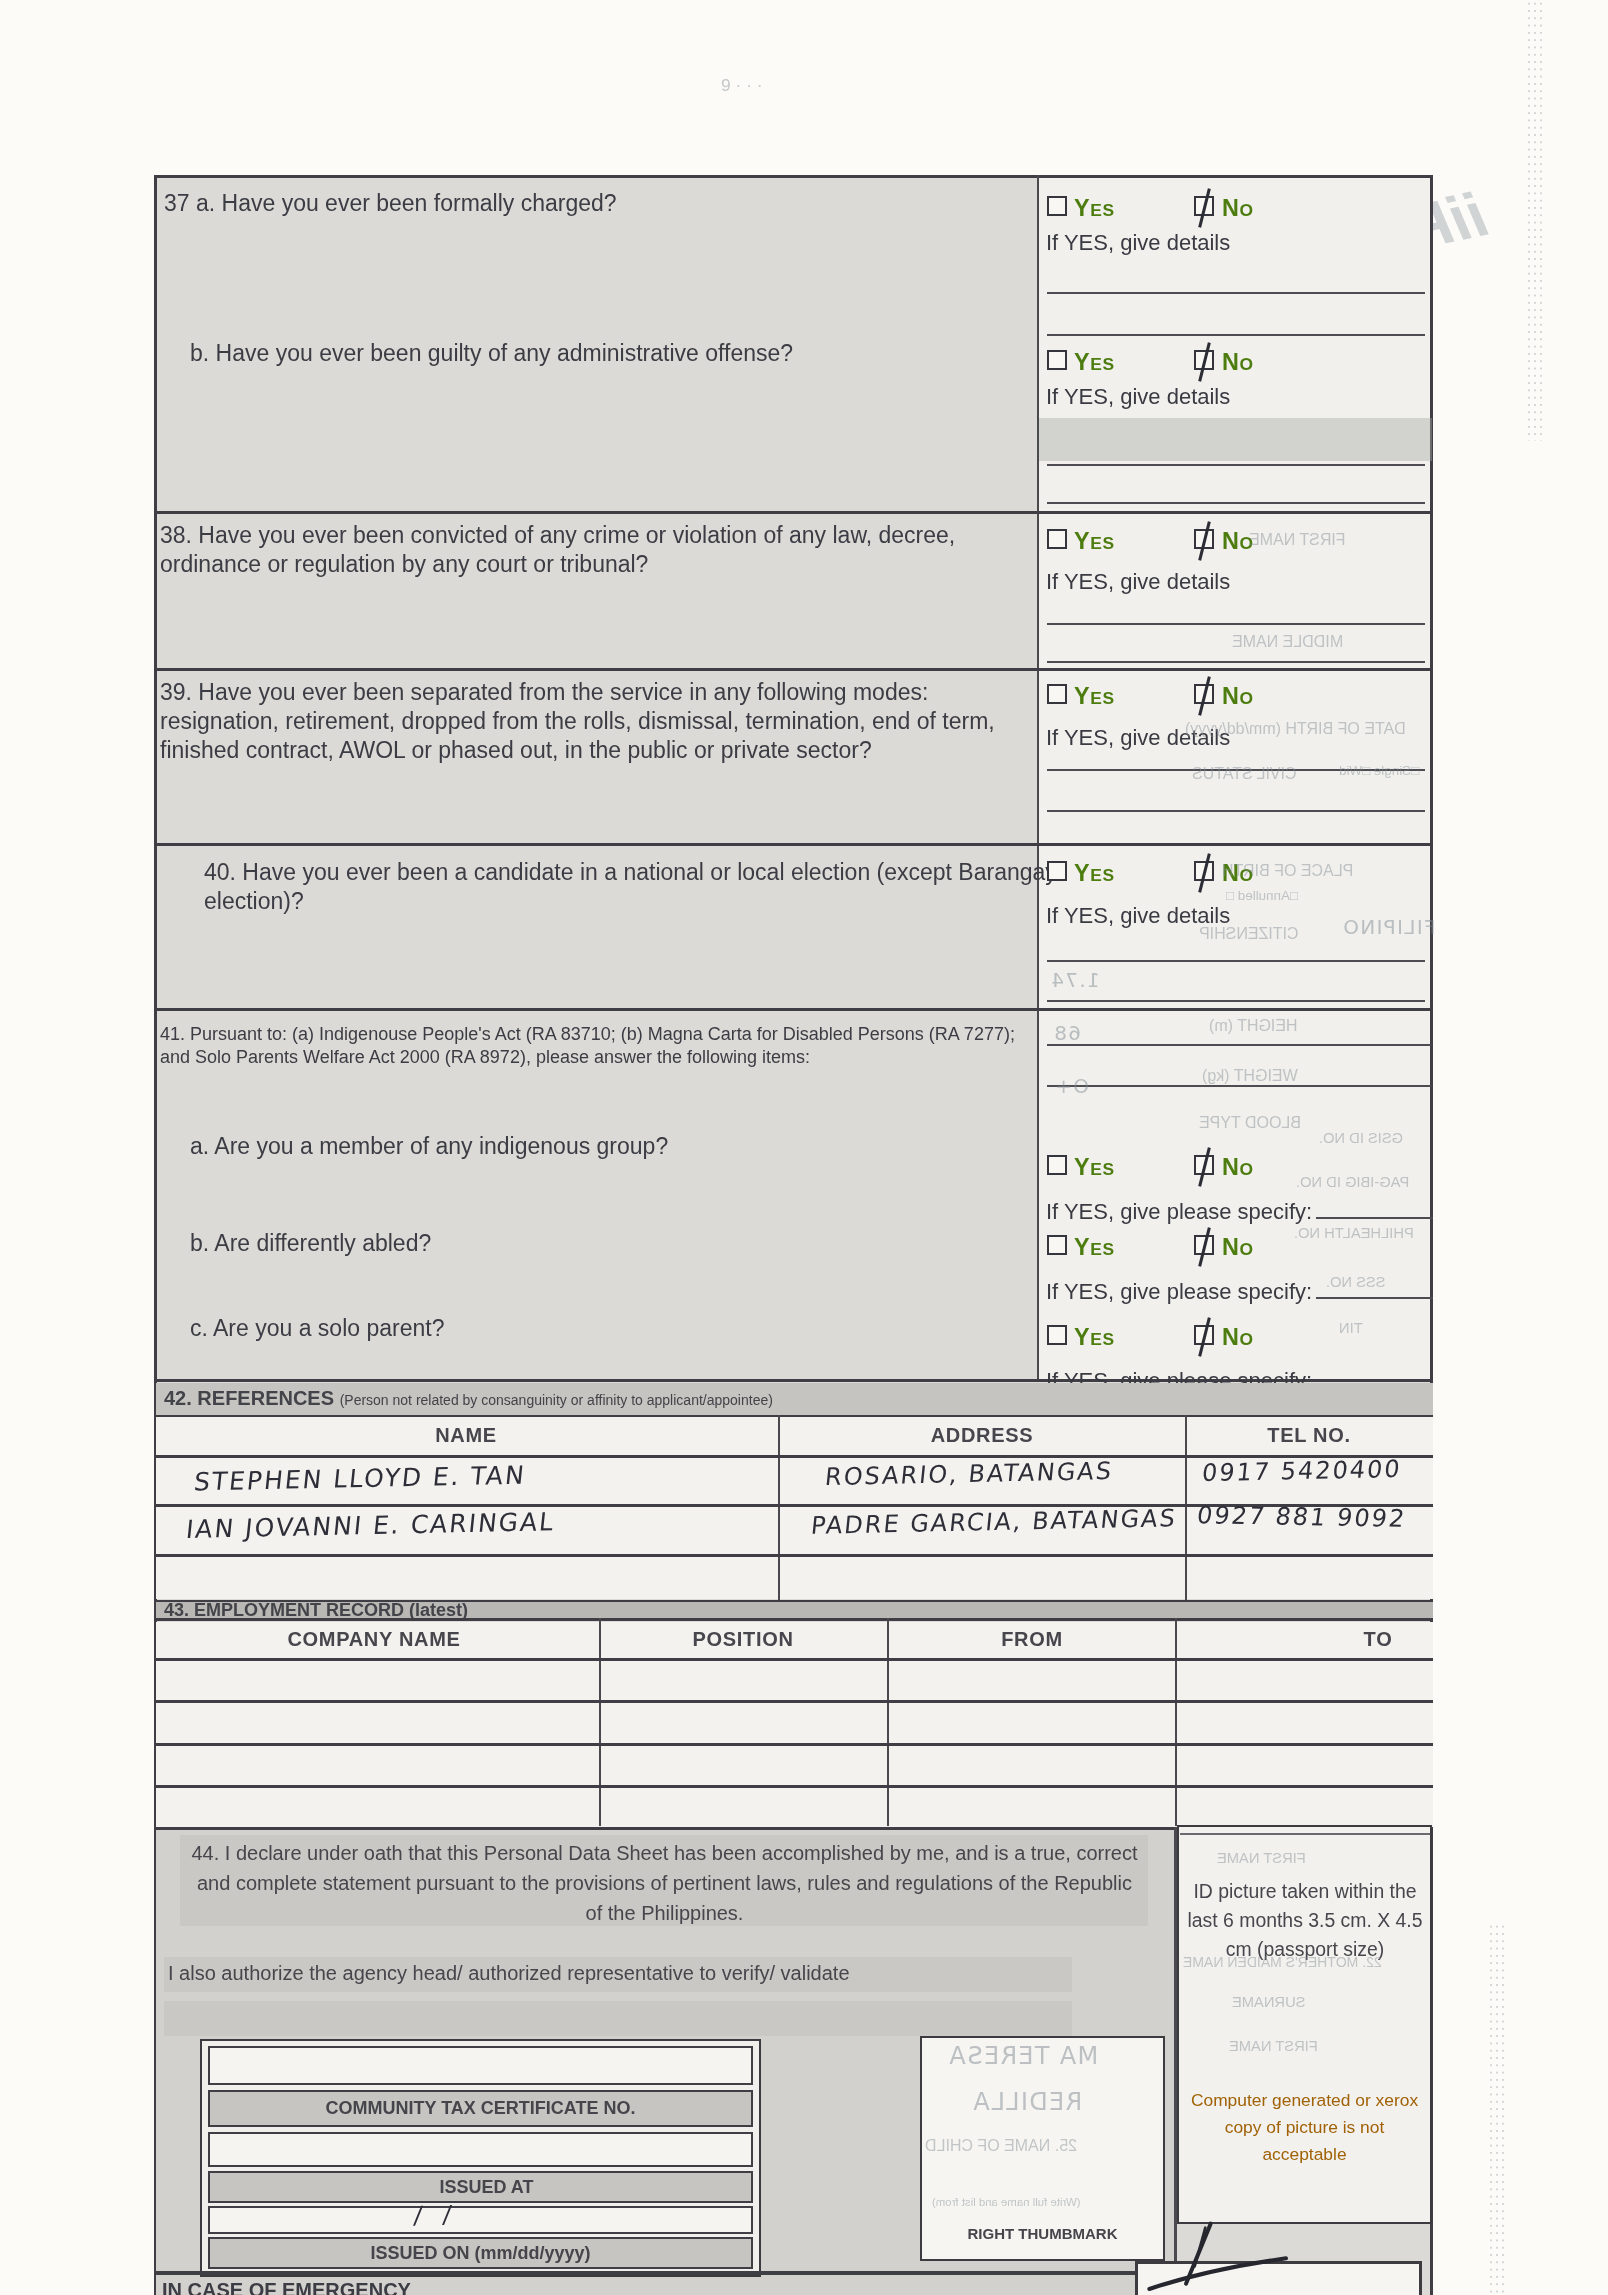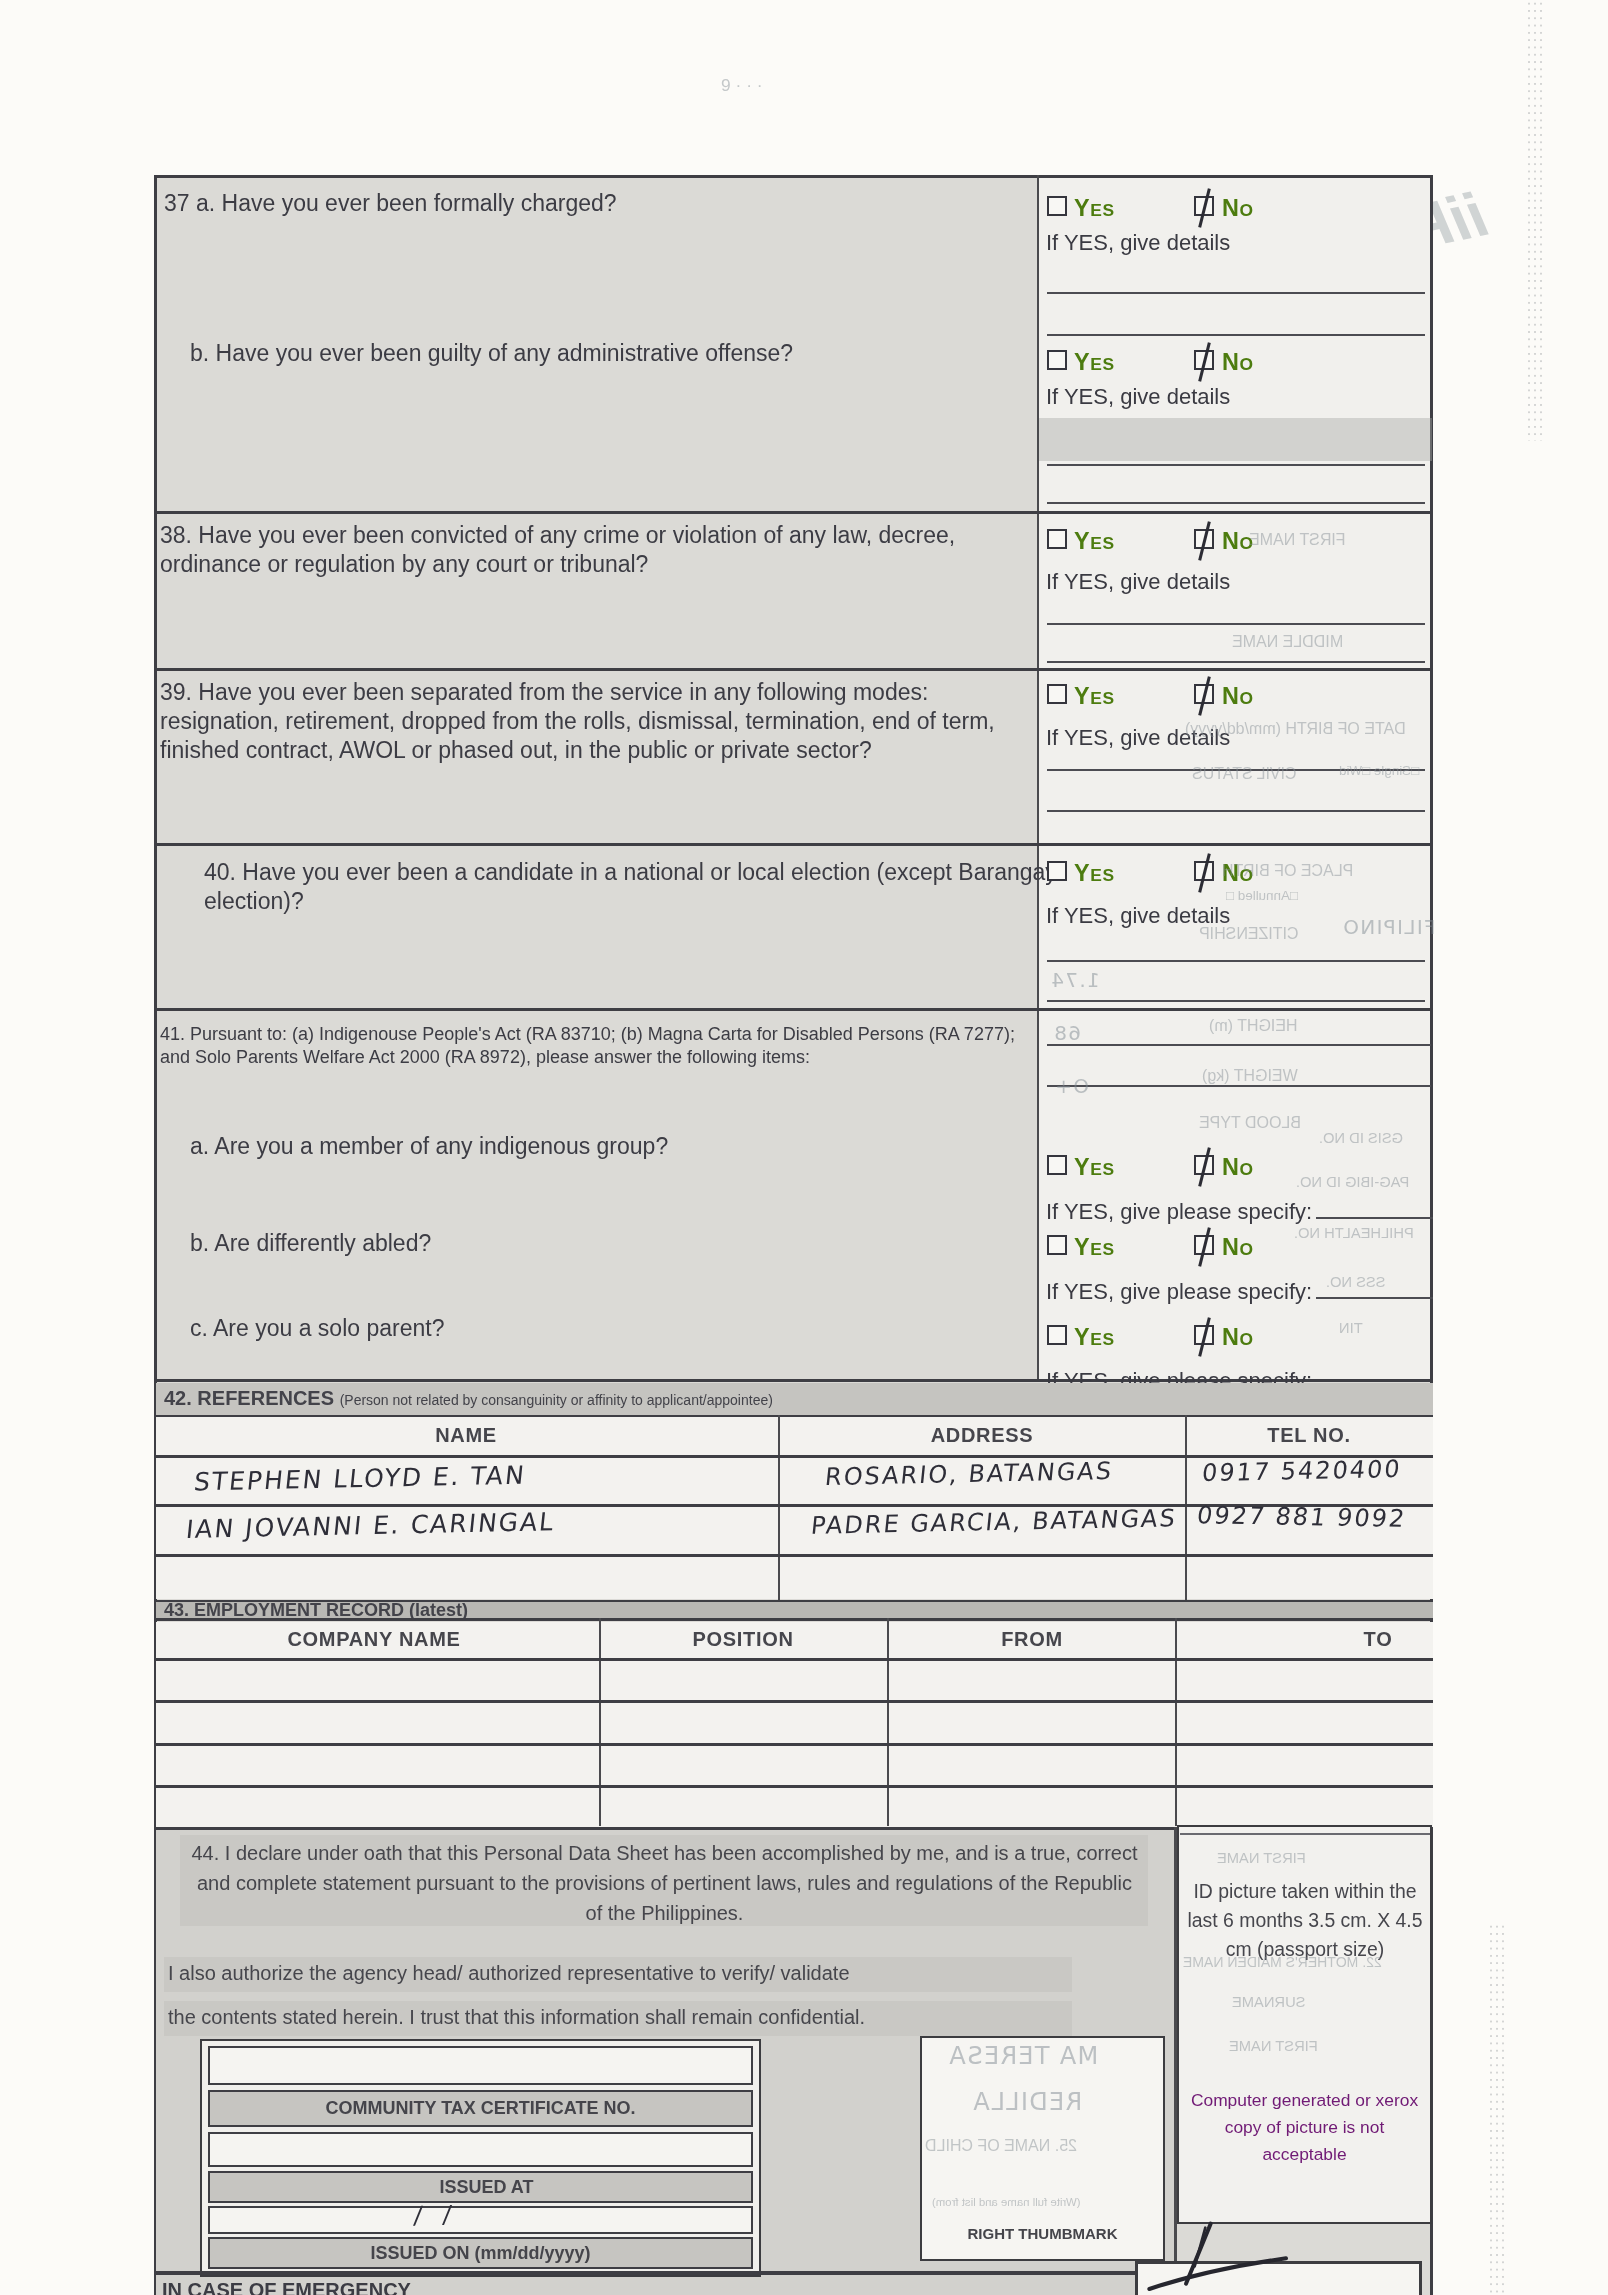--- a/index.html
+++ b/index.html
@@ -223,42 +223,41 @@
   <div class="hline" style="top:1827px;height:3.3px;"></div>
   <div class="abs" style="left:156px;top:1830px;width:1019px;height:466px;background:#d2d1cd;"></div>
   <div class="vline" style="left:1174px;top:1827px;height:469px;width:2.7px;"></div>
 
   <div class="abs" style="left:180px;top:1835px;width:968px;height:91px;background:#c9c8c4;"></div>
   <div class="abs" style="left:187px;top:1838px;width:955px;font-size:20px;line-height:30px;text-align:center;color:#46464c;">44. I declare under oath that this Personal Data Sheet has been accomplished by me, and is a true, correct and complete statement pursuant to the provisions of pertinent laws, rules and regulations of the Republic of the Philippines.</div>
 
   <div class="abs" style="left:164px;top:1957px;width:908px;height:35px;background:#c9c8c4;"></div>
   <div class="abs" style="left:168px;top:1962px;font-size:20px;color:#46464c;">I also authorize the agency head/ authorized representative to verify/ validate</div>
   <div class="abs" style="left:164px;top:2001px;width:908px;height:35px;background:#c9c8c4;"></div>
-  <div class="abs" style="left:168px;top:2006px;font-size:20px;color:#46464c;">the contents stated herein. I trust that this information shall remain confidential.</div>
 
   <div class="boxed" style="left:200px;top:2039px;width:561px;height:238px;background:#f0efec;"></div>
   <div class="whitebar" style="left:208px;top:2046px;width:545px;height:39px;"></div>
   <div class="graybar" style="left:208px;top:2090px;width:545px;height:37px;line-height:33px;">COMMUNITY TAX CERTIFICATE NO.</div>
   <div class="whitebar" style="left:208px;top:2132px;width:545px;height:35px;"></div>
   <div class="graybar" style="left:208px;top:2171px;width:545px;height:32px;line-height:29px;padding-left:12px;">ISSUED AT</div>
   <div class="whitebar" style="left:208px;top:2206px;width:545px;height:28px;"></div>
   <div class="hw" style="left:414px;top:2201px;font-size:24px;letter-spacing:6.7px;">/      /</div>
   <div class="graybar" style="left:208px;top:2237px;width:545px;height:32px;line-height:29px;">ISSUED ON (mm/dd/yyyy)</div>
 
   <div class="boxed" style="left:920px;top:2036px;width:245px;height:225px;background:#f6f5f2;"></div>
   <div class="abs" style="left:920px;top:2225px;width:245px;text-align:center;font-size:15px;font-weight:bold;color:#45454b;">RIGHT THUMBMARK</div>
   <div class="ghost mir ghw" style="left:948px;top:2042px;font-size:24px;">MA TERESA</div>
   <div class="ghost mir ghw" style="left:972px;top:2088px;font-size:24px;">REDILLA</div>
   <div class="ghost mir" style="left:925px;top:2137px;font-size:16px;">25. NAME OF CHILD</div>
   <div class="ghost mir" style="left:932px;top:2196px;font-size:11.4px;">(Write full name and list from)</div>
 
   <div class="boxed" style="left:1177px;top:1825px;width:255px;height:399px;background:#f2f1ee;"></div>
   <div class="abs" style="left:1180px;top:1833px;width:250px;height:2px;background:#6a6a70;"></div>
   <div class="abs" style="left:1184px;top:1877px;width:242px;font-size:19.4px;line-height:29px;text-align:center;color:#46464c;">ID picture taken within the last 6 months 3.5 cm. X 4.5 cm (passport size)</div>
-  <div class="abs" style="left:1187px;top:2087px;width:235px;font-size:17.4px;line-height:27px;text-align:center;color:#701a75;">Computer generated or xerox copy of picture is not acceptable</div>
+  <div class="abs" style="left:1187px;top:2087px;width:235px;font-size:17.4px;line-height:27px;text-align:center;color:#a16207;">Computer generated or xerox copy of picture is not acceptable</div>
   <div class="ghost mir" style="left:1217px;top:1850px;font-size:14.7px;">FIRST NAME</div>
   <div class="ghost mir" style="left:1183px;top:1954px;font-size:14px;">22. MOTHER'S MAIDEN NAME</div>
   <div class="ghost mir" style="left:1232px;top:1994px;font-size:14.7px;">SURNAME</div>
   <div class="ghost mir" style="left:1229px;top:2038px;font-size:14.7px;">FIRST NAME</div>
 
   <div class="abs" style="left:156px;top:2271px;width:980px;height:4px;background:#3e3e44;"></div>
   <div class="abs" style="left:162px;top:2279px;font-size:20px;font-weight:bold;color:#3c3c44;">IN CASE OF EMERGENCY</div>
 
   <div class="abs" style="left:1135px;top:2261px;width:287px;height:35px;border:3.3px solid #3c3c40;border-bottom:none;background:#f6f5f2;box-sizing:border-box;"></div>
   <svg class="abs" style="left:1129px;top:2217px;" width="214" height="78" viewBox="0 0 320 117">

